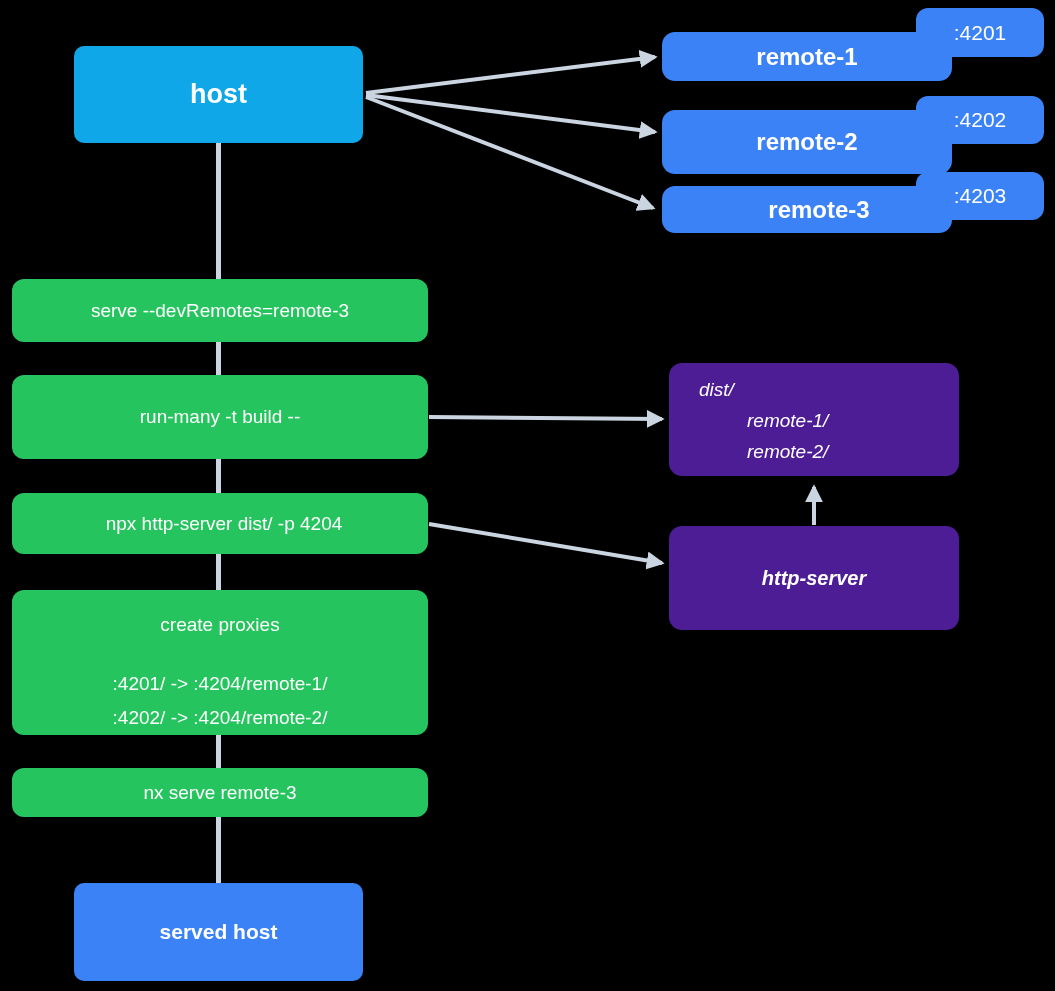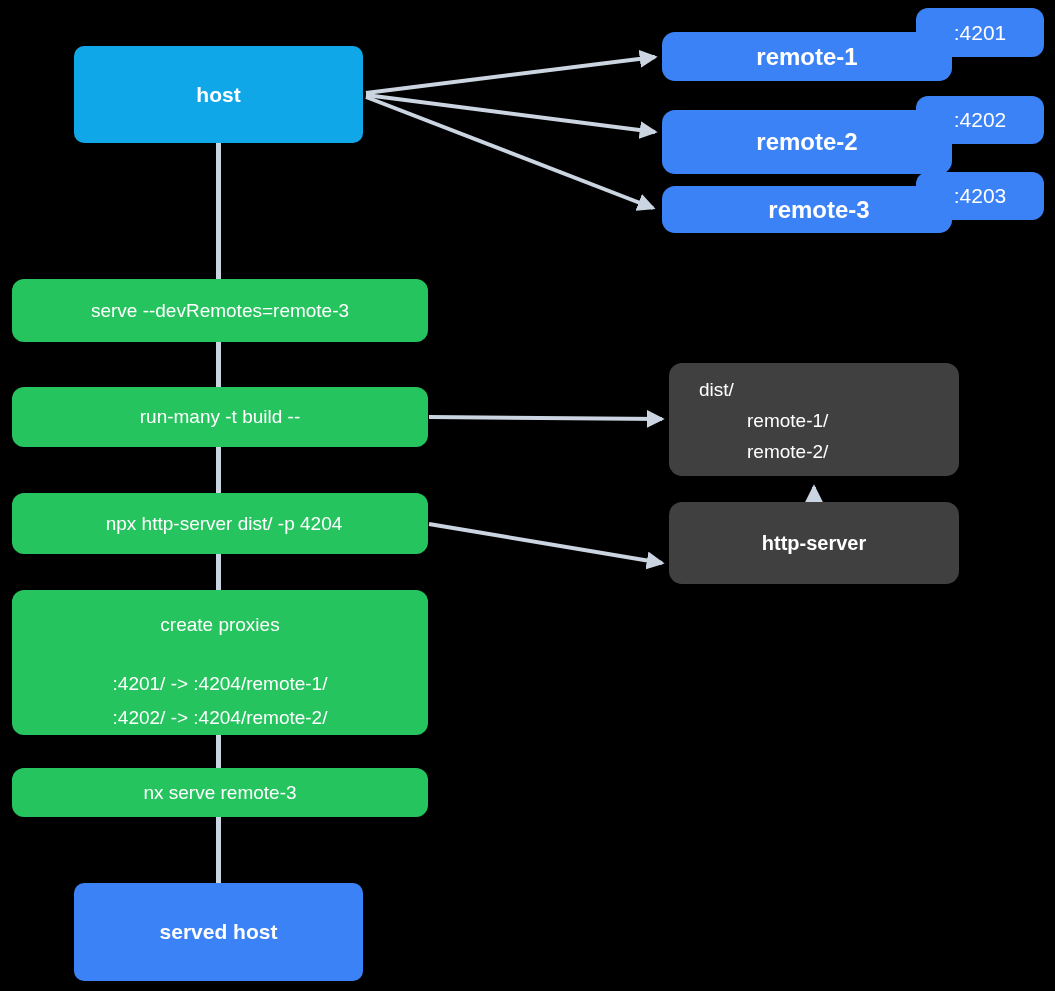--- a/index.html
+++ b/index.html
@@ -21,38 +21,38 @@
     align-items: center;
     justify-content: center;
     color: #ffffff;
     box-sizing: border-box;
     text-align: center;
   }
   .host-box {
     left: 74px; top: 46px; width: 289px; height: 97px;
     background: #10a7e8;
     border-radius: 10px;
-    font-weight: bold; font-size: 21px;
+    font-weight: bold; font-size: 27px;
   }
   .served-box {
     left: 74px; top: 883px; width: 289px; height: 98px;
     background: #3b82f6;
     border-radius: 10px;
     font-weight: bold; font-size: 21px;
   }
   .step {
     left: 12px; width: 416px;
     background: #26c45e;
     border-radius: 12px;
     font-size: 19px;
     flex-direction: column;
     line-height: 34px;
   }
   .step-serve   { top: 279px; height: 63px; }
-  .step-build   { top: 387px; height: 60px; }
+  .step-build   { top: 375px; height: 84px; }
   .step-httpcmd { top: 493px; height: 61px; padding-left: 8px; }
   .step-proxies { top: 590px; height: 145px; justify-content: flex-end; padding-top: 18px; }
   .step-nxserve { top: 768px; height: 49px; }
   .proxies-gap { height: 30px; }
   .remote {
     left: 662px; width: 290px;
     background: #3b82f6;
     border-radius: 13px;
     font-weight: bold; font-size: 24px; align-items: center;
   }
@@ -64,36 +64,37 @@
     background: #3b82f6;
     border-radius: 12px;
     font-size: 21px;
     z-index: 3;
   }
   .badge-1 { top: 8px;   height: 49px; }
   .badge-2 { top: 96px;  height: 48px; }
   .badge-3 { top: 172px; height: 48px; }
   .artifact {
     left: 669px; width: 290px;
-    background: #404040;
+    background: #4c1d95;
     border-radius: 13px;
+    font-style: italic;
   }
   .dist-box {
     top: 363px; height: 113px;
     flex-direction: column;
     align-items: flex-start;
     justify-content: flex-start;
     padding: 11px 0 0 30px;
     font-size: 19px;
     line-height: 31px;
     text-align: left;
   }
   .dist-indent { padding-left: 48px; }
   .http-box {
-    top: 502px; height: 82px;
+    top: 526px; height: 104px;
     font-weight: bold; font-size: 20px;
   }
 </style>
 </head>
 <body>
 
 <div id="canvas">
 
   <svg id="connector-layer" width="1055" height="991" viewBox="0 0 1055 991">
     <defs>

